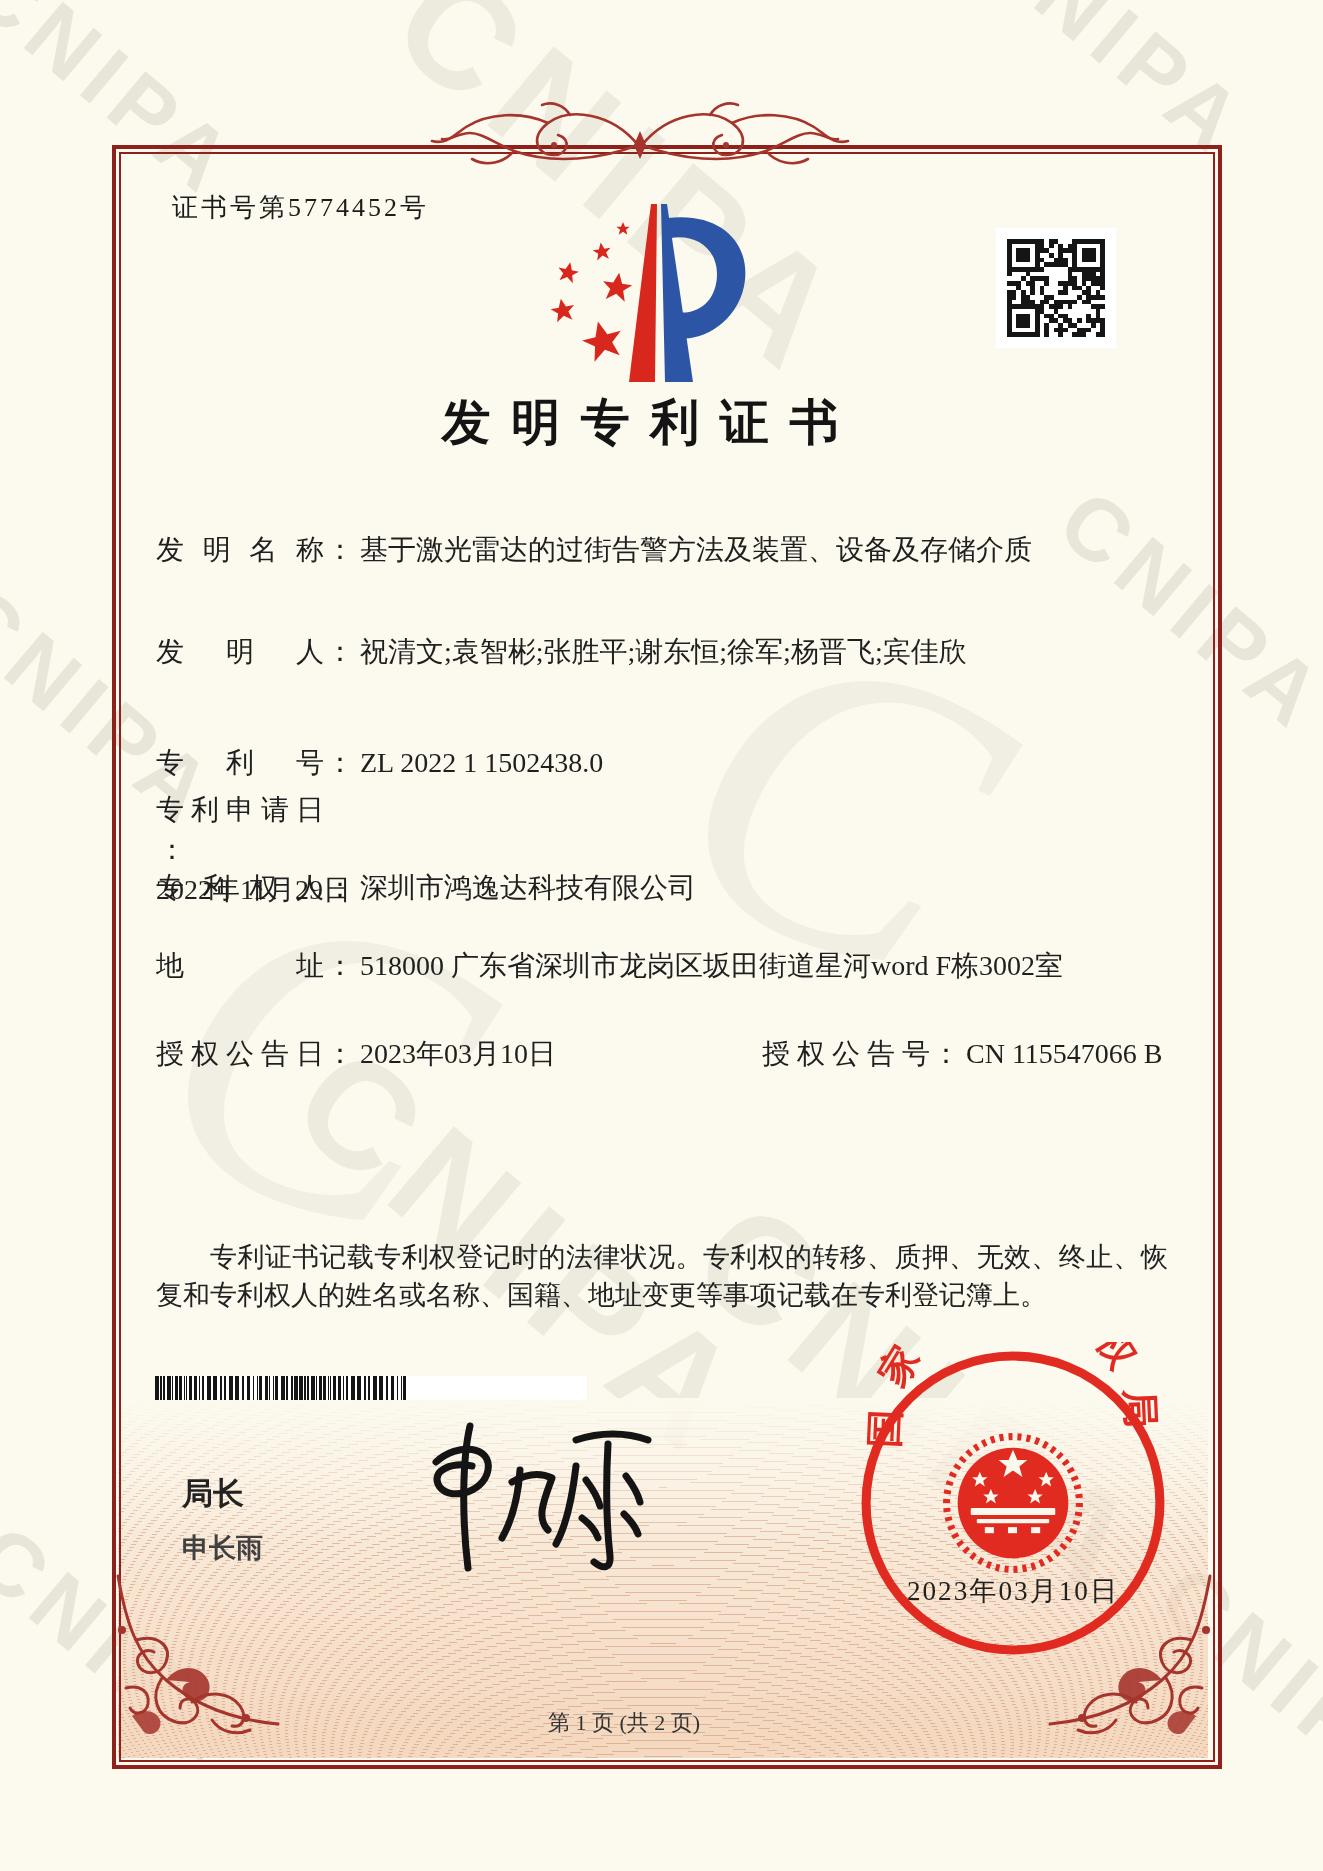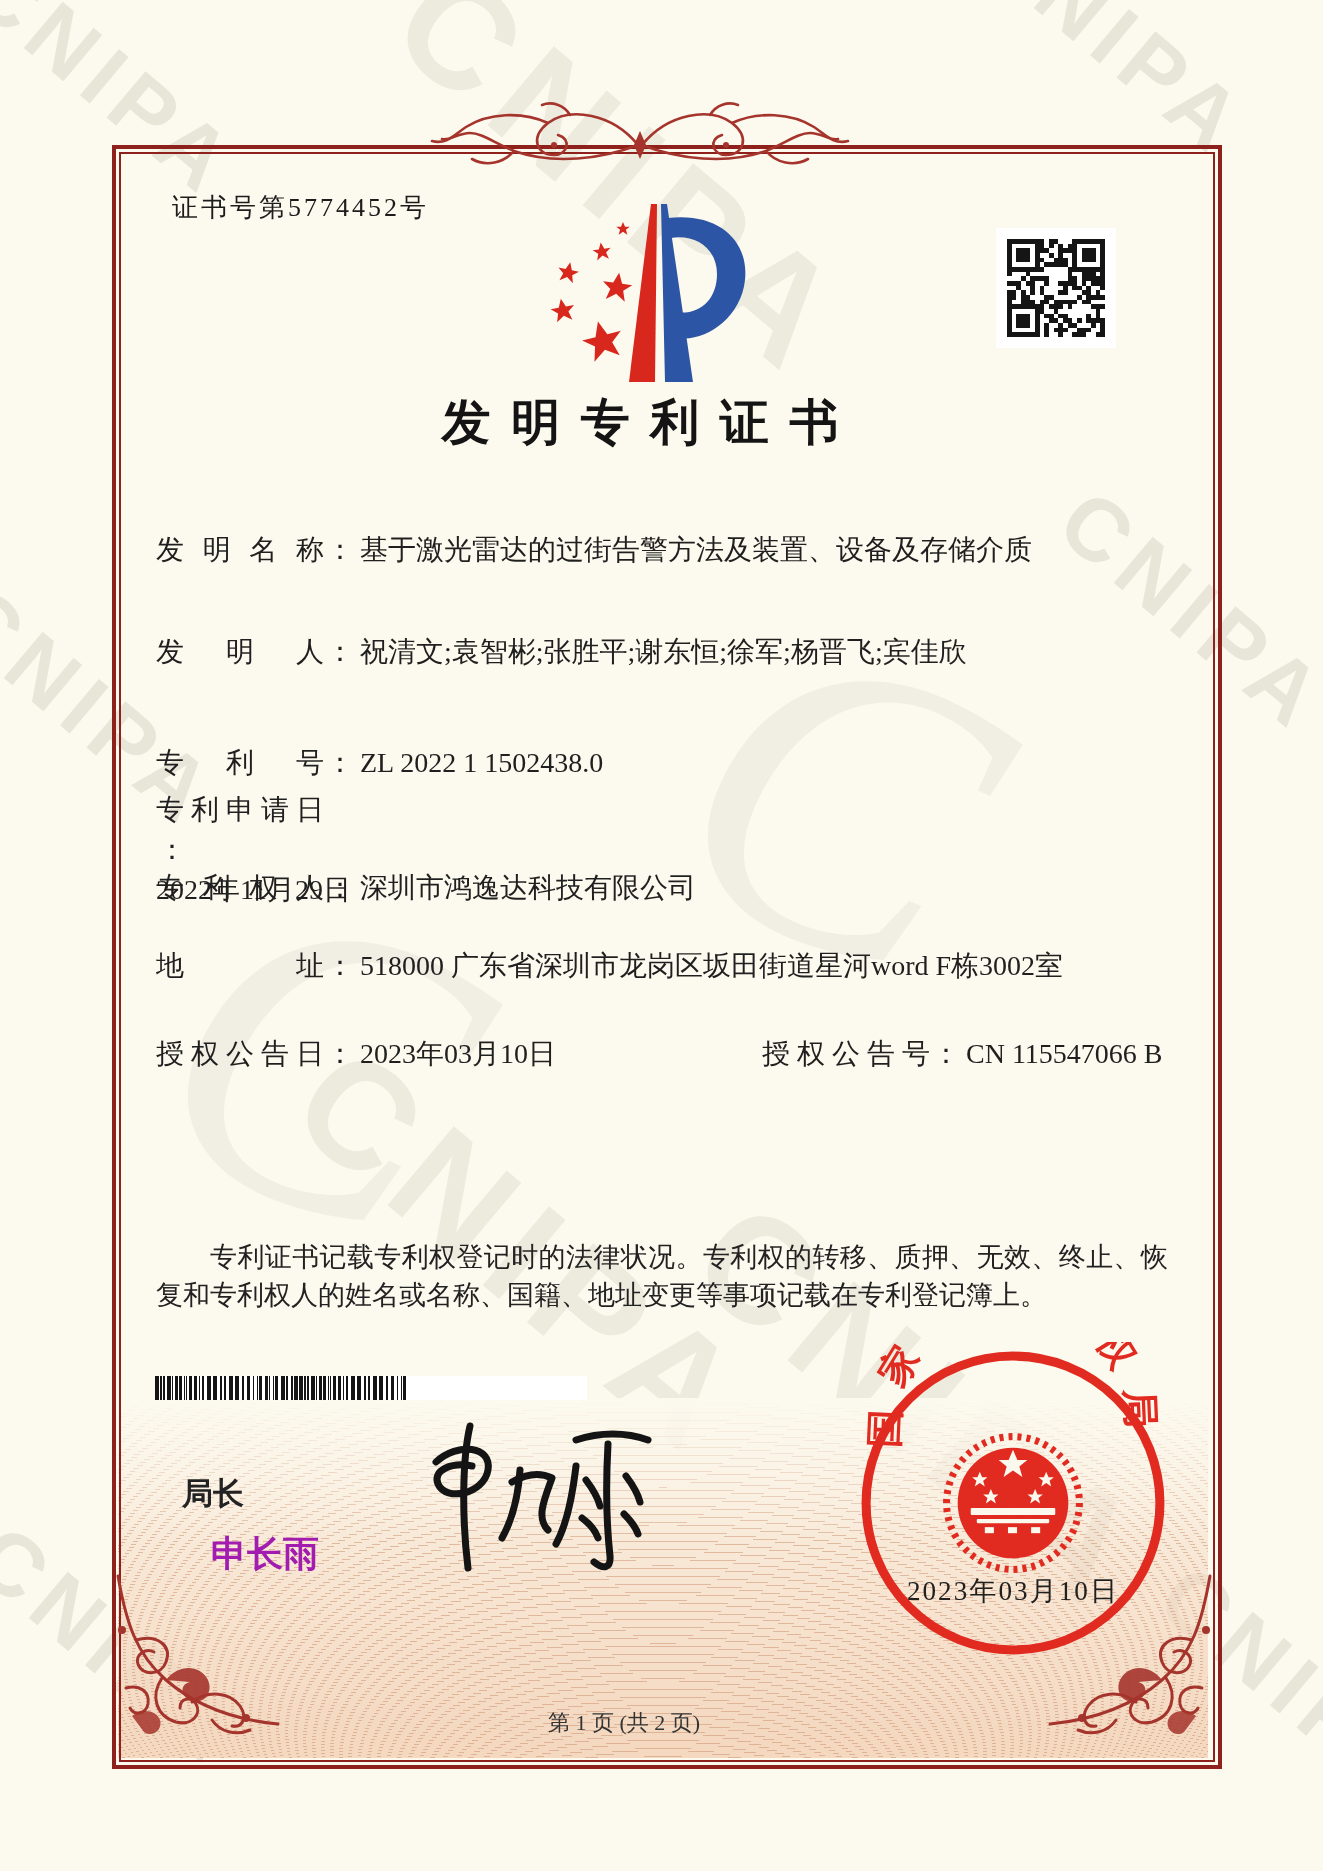--- a/index.html
+++ b/index.html
@@ -45,22 +45,22 @@
   
   .para{position:absolute; left:156px; width:1012px; font-size:27px; line-height:38px;
         text-align:justify; text-indent:2em; color:#222;}
   
   .barcode{position:absolute; left:155px; top:1376px; width:432px; height:24px;
            background:#fff; display:flex; align-items:stretch;}
   .barcode div{background:#141414; flex:0 0 auto;}
   
   .sig-title{position:absolute; left:182px; top:1473px; font-size:31px; font-weight:bold;
              font-family:"Liberation Sans", sans-serif; color:#222;}
-  .sig-name{position:absolute; left:182px; top:1530px; font-size:36px; font-weight:bold;
-            font-family:"Liberation Sans", sans-serif; color:#a21caf;margin-left:29px;}
+  .sig-name{position:absolute; left:182px; top:1530px; font-size:27px; font-weight:bold;
+            font-family:"Liberation Sans", sans-serif; color:#404040;}
   .sig-hand{position:absolute; left:398px; top:1408px;}
   
   .seal{position:absolute; left:852px; top:1342px; opacity:.97;}
   
   .page-info{position:absolute; left:0; top:1708px; width:1248px; text-align:center;
              font-size:22px; color:#333;}
   .note-box{position:absolute; left:500px; top:1768px; width:250px; height:56px;
             background:#fffefa; text-align:center; line-height:56px; font-size:29px;
             letter-spacing:4px; color:#222;}
   

